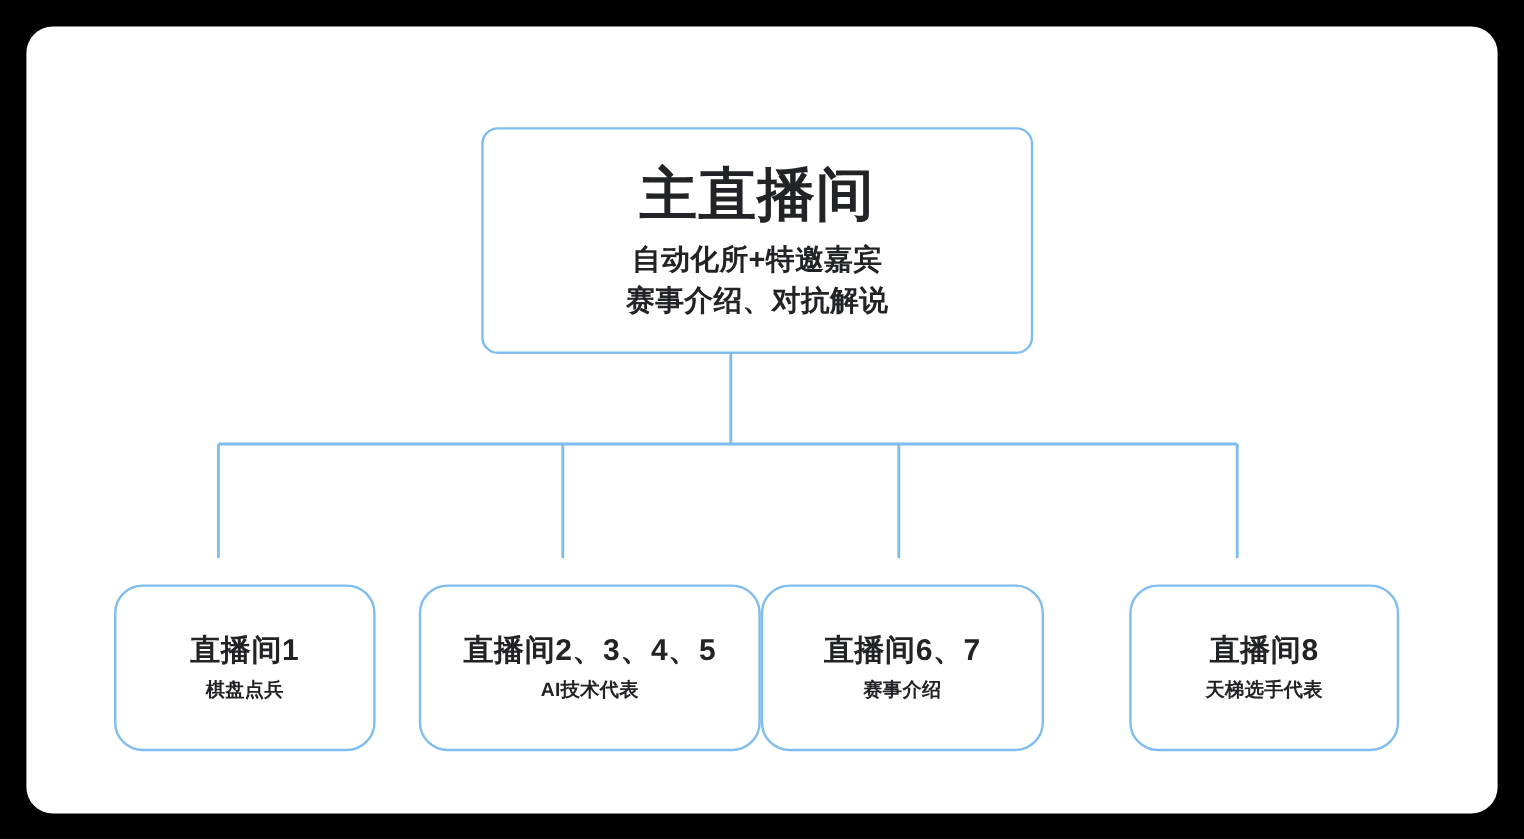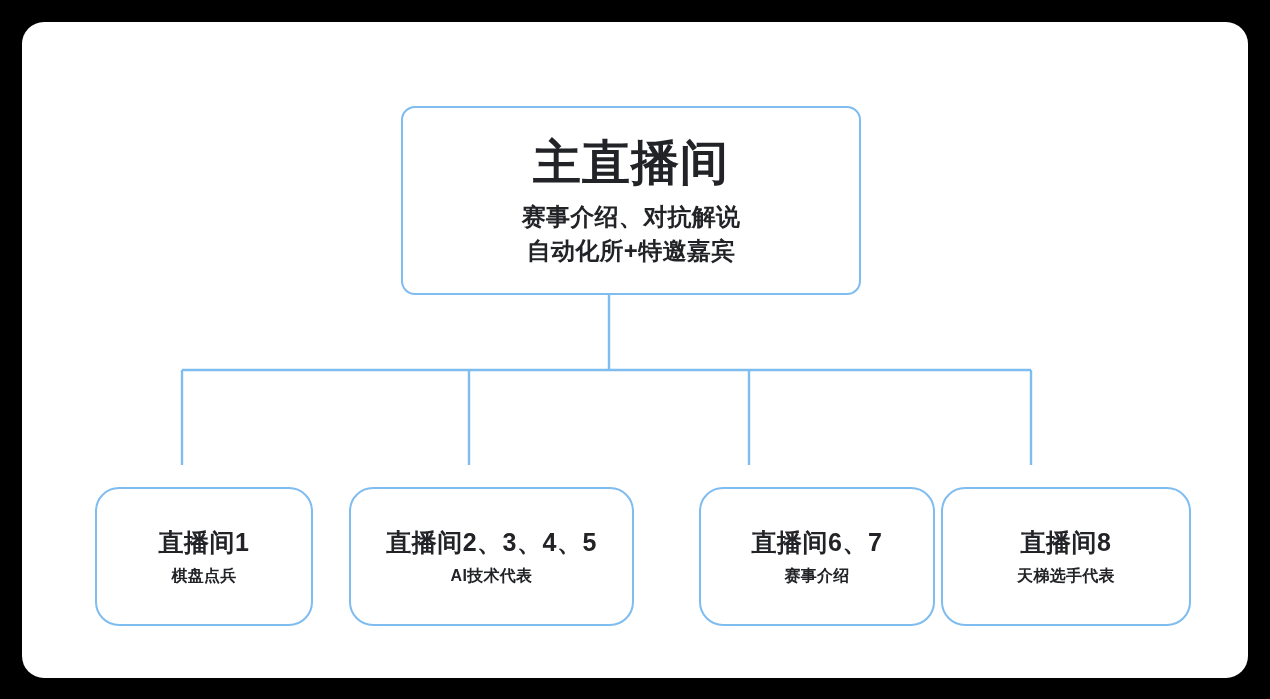--- a/index.html
+++ b/index.html
@@ -88,22 +88,22 @@
   }
   .leaf .node-sub {
     font-size: 16px;
     font-weight: 600;
     line-height: 1.2;
     letter-spacing: 0.3px;
   }
 
   #node-room1 { left: 73px;  width: 218px; }
   #node-room2 { left: 327px; width: 285px; justify-content: center; }
-  #node-room3 { left: 677px; width: 236px; text-align: center; }
-  #node-room4 { left: 919px; width: 250px; }
+  #node-room3 { left: 612px; width: 236px; text-align: center; }
+  #node-room4 { left: 919px; width: 225px; }
 </style>
 </head>
 <body>
 
 <div id="canvas">
 
   <svg id="wires" viewBox="0 0 1270 699" width="1270" height="699" style="left:-22px; top:-22px;" aria-hidden="true">
     <g fill="none" stroke="#7fbcf0" stroke-width="2.4" stroke-linecap="butt">
 
       <path d="M 609,273 L 609,370"></path>
@@ -112,22 +112,22 @@
 
       <path d="M 182,370 L 182,465"></path>
       <path d="M 469,370 L 469,465"></path>
       <path d="M 749,370 L 749,465"></path>
       <path d="M 1031,370 L 1031,465"></path>
     </g>
   </svg>
 
   <div class="node" id="node-root">
     <div class="node-title">主直播间</div>
+    <div class="node-sub">自动化所+特邀嘉宾</div>
     <div class="node-sub">赛事介绍、对抗解说</div>
-    <div class="node-sub">自动化所+特邀嘉宾</div>
   </div>
 
   <div class="node leaf" id="node-room1">
     <div class="node-title">直播间1</div>
     <div class="node-sub">棋盘点兵</div>
   </div>
 
   <div class="node leaf" id="node-room2">
     <div class="node-title">直播间2、3、4、5</div>
     <div class="node-sub">AI技术代表</div>

